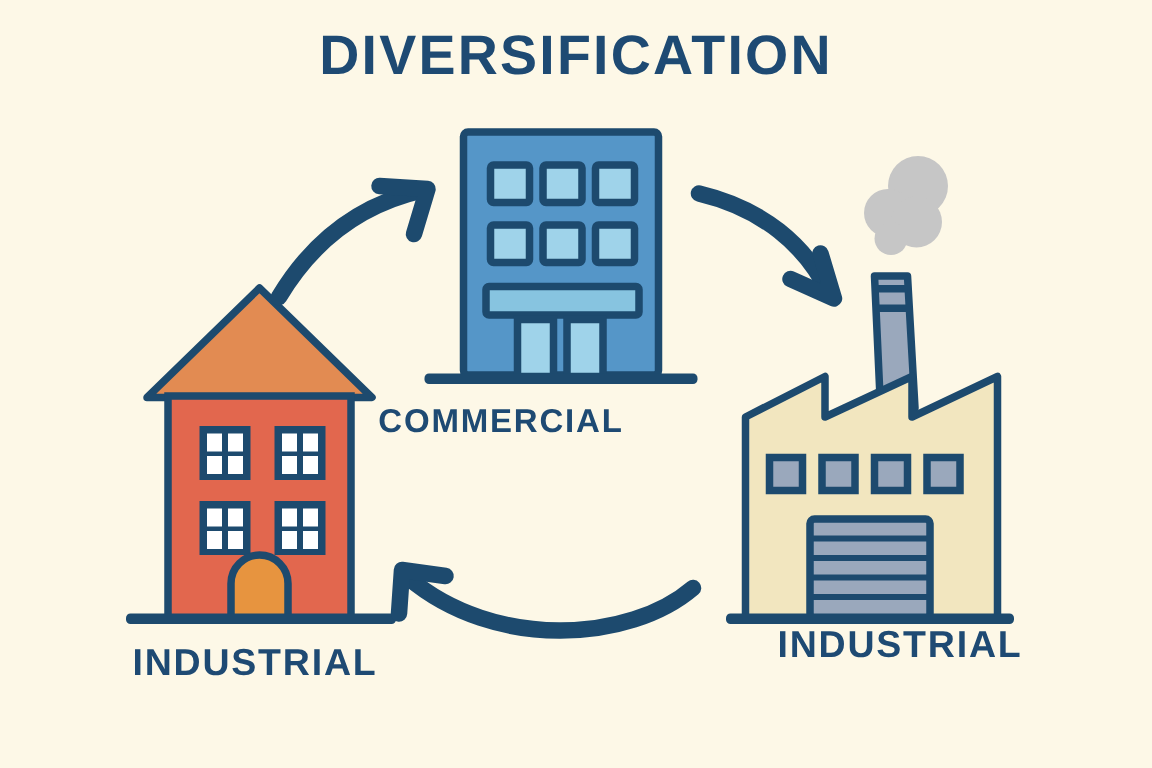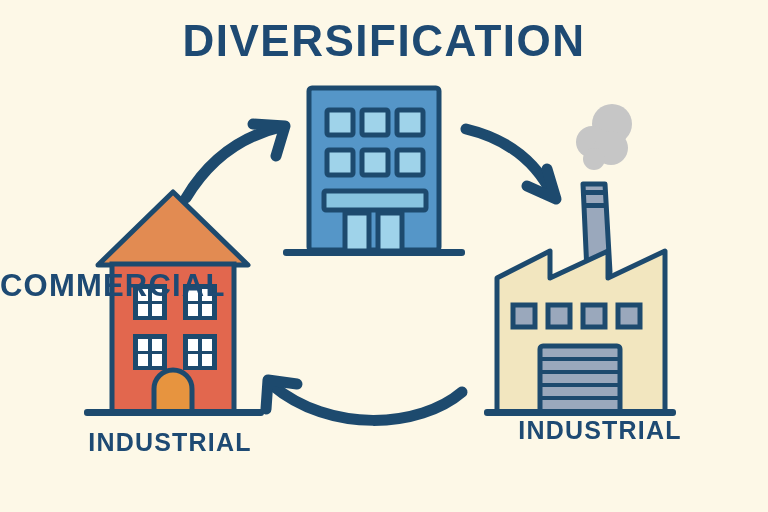--- a/index.html
+++ b/index.html
@@ -29,29 +29,29 @@
     font-weight: bold;
     letter-spacing: 0.5px;
     white-space: nowrap;
     user-select: none;
   }
   #page-title {
     top: 16px;
     left: 0;
     width: 768px;
     text-align: center;
-    font-size: 44px;
+    font-size: 37px;
     letter-spacing: 1.5px;
   }
   #label-commercial {
     top: 268px;
     left: 0;
     width: 668px;
-    text-align: left;
-    font-size: 31px;
+    text-align: center;
+    font-size: 22px;
     letter-spacing: 1.2px;
   }
   #label-residential {
     top: 428px;
     left: 20px;
     width: 300px;
     text-align: center;
     font-size: 25px;
     letter-spacing: 1.2px;
   }

